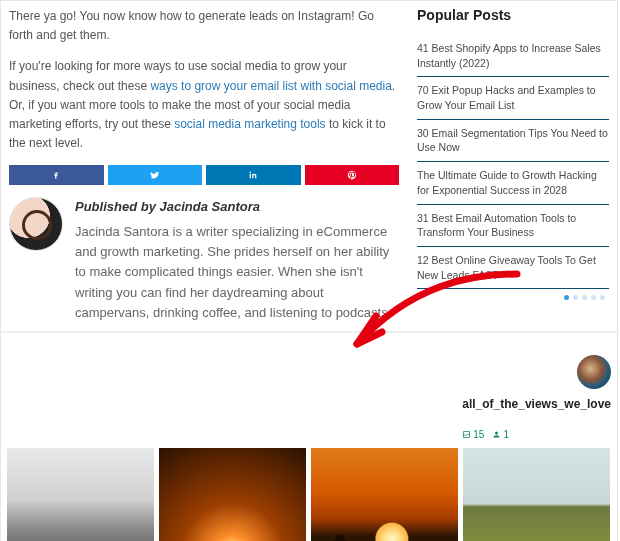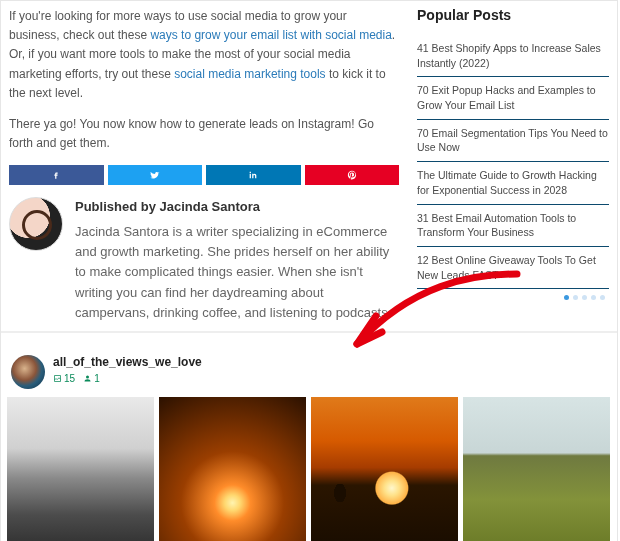--- a/index.html
+++ b/index.html
@@ -56,21 +56,21 @@
   .avatar::after{
     content:"";
     position:absolute;
     left:12px; top:12px;
     width:30px; height:30px;
     border:3px solid #4a2a1a;
     border-radius:50%;
     box-sizing:border-box;
     background: rgba(255,255,255,0);
   }
-  .author-box h3 { font-size: 13px; font-weight: 700; color: #333; margin-bottom: 4px; }
+  .author-box h3 { font-size: 13px; font-weight: 700; color: #333; margin-bottom: 4px; font-style: italic; }
   .author-box .bio { font-size: 13px; line-height: 1.55; color: #666; }
   .sidebar {
     width: 200px;
     padding-left: 8px;
   }
   .sidebar h2 { font-size: 14px; font-weight: 700; color: #222; margin-bottom: 12px; }
   .sidebar .post {
     font-size: 10.5px;
     line-height: 1.4;
     color: #4a4a4a;
@@ -81,27 +81,27 @@
   .dots { display:flex; gap:4px; justify-content:flex-end; padding:6px 4px 0 0; }
   .dot { width:5px; height:5px; border-radius:50%; background:#cfe3f5; }
   .dot.active { background:#3b99e0; }
 
   .sep { height: 2px; background: #eee; }
   .sep2 { height:10px; }
 
   .insta {
     padding: 6px 6px 8px 6px;
   }
-  .insta-head { display:flex; align-items:flex-start; gap:8px; padding: 6px 0 8px 4px; }
+  .insta-head { display:flex; align-items:flex-end; gap:8px; padding: 6px 0 8px 4px; flex-direction: column; }
   .insta-av {
     width:34px; height:34px; border-radius:50%;
     background: radial-gradient(circle at 40% 40%, #d9b38c 0%, #8a553a 40%, #2a5d7a 60%, #0a2d45 100%);
   }
   .insta-name { font-size: 12px; font-weight:700; color:#222; }
-  .insta-stats { font-size: 10px; color:#0a8a5a; margin-top:4px; display:flex; gap:8px; align-items:center; }
+  .insta-stats { font-size: 10px; color:#0a8a5a; margin-top:18px; display:flex; gap:8px; align-items:center; }
   .gallery { display:flex; gap:5px; }
   .tile { width:147px; height:147px; }
   .tile.mtn { background: linear-gradient(#e9e9e9 0%, #d0d0d0 35%, #8a8a8a 55%, #4c4c4c 80%, #333 100%); }
   .tile.sun1 { background: radial-gradient(circle at 50% 72%, #fff4b0 0%, #ffd870 6%, #ff8c2a 14%, #9a3e00 40%, #2b1100 100%); }
   .tile.sun2 {
     background:
       radial-gradient(circle at 55% 62%, #fff7cc 0%, #ffe28a 6%, #ffb347 13%, transparent 14%),
       linear-gradient(#e07a1a 0%, #d65a00 30%, #a63c00 48%, #2a1500 60%, #1a0d00 100%);
     position:relative;
   }
@@ -125,24 +125,24 @@
     pointer-events: none;
   }
   .arrow svg { width:100%; height:100%; }
 </style>
 </head>
 <body>
 
 <div class="wrap">
   <div class="top">
     <div class="main">
+      <p>There ya go! You now know how to generate leads on Instagram! Go forth and get them.</p>
       <p>
         <span>If you're looking for more ways to use social media to grow your business, check out these </span><a href="#">ways to grow your email list with social media</a><span>. Or, if you want more tools to make the most of your social media marketing efforts, try out these </span><a href="#">social media marketing tools</a><span> to kick it to the next level.</span>
       </p>
-      <p>There ya go! You now know how to generate leads on Instagram! Go forth and get them.</p>
 
       <div class="share-row">
         <div class="share-btn share-fb">
           <svg width="10" height="10" viewBox="0 0 24 24" fill="#fff">
               <path d="M13 9h3V6h-3c-1.7 0-3 1.3-3 3v2H8v3h2v7h3v-7h2.6l.4-3H13V9z"></path>
             </svg>
         </div>
         <div class="share-btn share-tw">
           <svg width="11" height="11" viewBox="0 0 24 24" fill="#fff">
               <path d="M22 5.9c-.7.3-1.5.5-2.3.6.8-.5 1.5-1.3 1.8-2.2-.8.5-1.7.8-2.6 1-1.5-1.6-4-1.2-5.1.7-.5.9-.6 1.9-.3 2.9C9.3 8.7 6 7 3.8 4.4c-1 1.7-.5 3.9 1.2 5-0.6 0-1.2-.2-1.8-.5 0 1.8 1.3 3.4 3.1 3.7-.6.2-1.2.2-1.8.1.5 1.6 2 2.7 3.7 2.7-1.6 1.2-3.5 1.8-5.5 1.6 1.8 1.2 4 1.8 6.2 1.8 7.5 0 11.6-6.2 11.6-11.6v-.5c.8-.5 1.5-1.3 2-2.1z"></path>
@@ -166,21 +166,21 @@
           <h3>Published by Jacinda Santora</h3>
           <div class="bio">Jacinda Santora is a writer specializing in eCommerce and growth marketing. She prides herself on her ability to make complicated things easier. When she isn't writing you can find her daydreaming about campervans, drinking coffee, and listening to podcasts.</div>
         </div>
       </div>
     </div>
 
     <div class="sidebar">
       <h2>Popular Posts</h2>
       <div class="post">41 Best Shopify Apps to Increase Sales Instantly (2022)</div>
       <div class="post">70 Exit Popup Hacks and Examples to Grow Your Email List</div>
-      <div class="post">70 Email Segmentation Tips You Need to Use Now</div>
+      <div class="post">30 Email Segmentation Tips You Need to Use Now</div>
       <div class="post">The Ultimate Guide to Growth Hacking for Exponential Success in 2028</div>
       <div class="post">31 Best Email Automation Tools to Transform Your Business</div>
       <div class="post">12 Best Online Giveaway Tools To Get New Leads FAST</div>
       <div class="dots">
         <span class="dot active"></span>
         <span class="dot"></span>
         <span class="dot"></span>
         <span class="dot"></span>
         <span class="dot"></span>
       </div>

